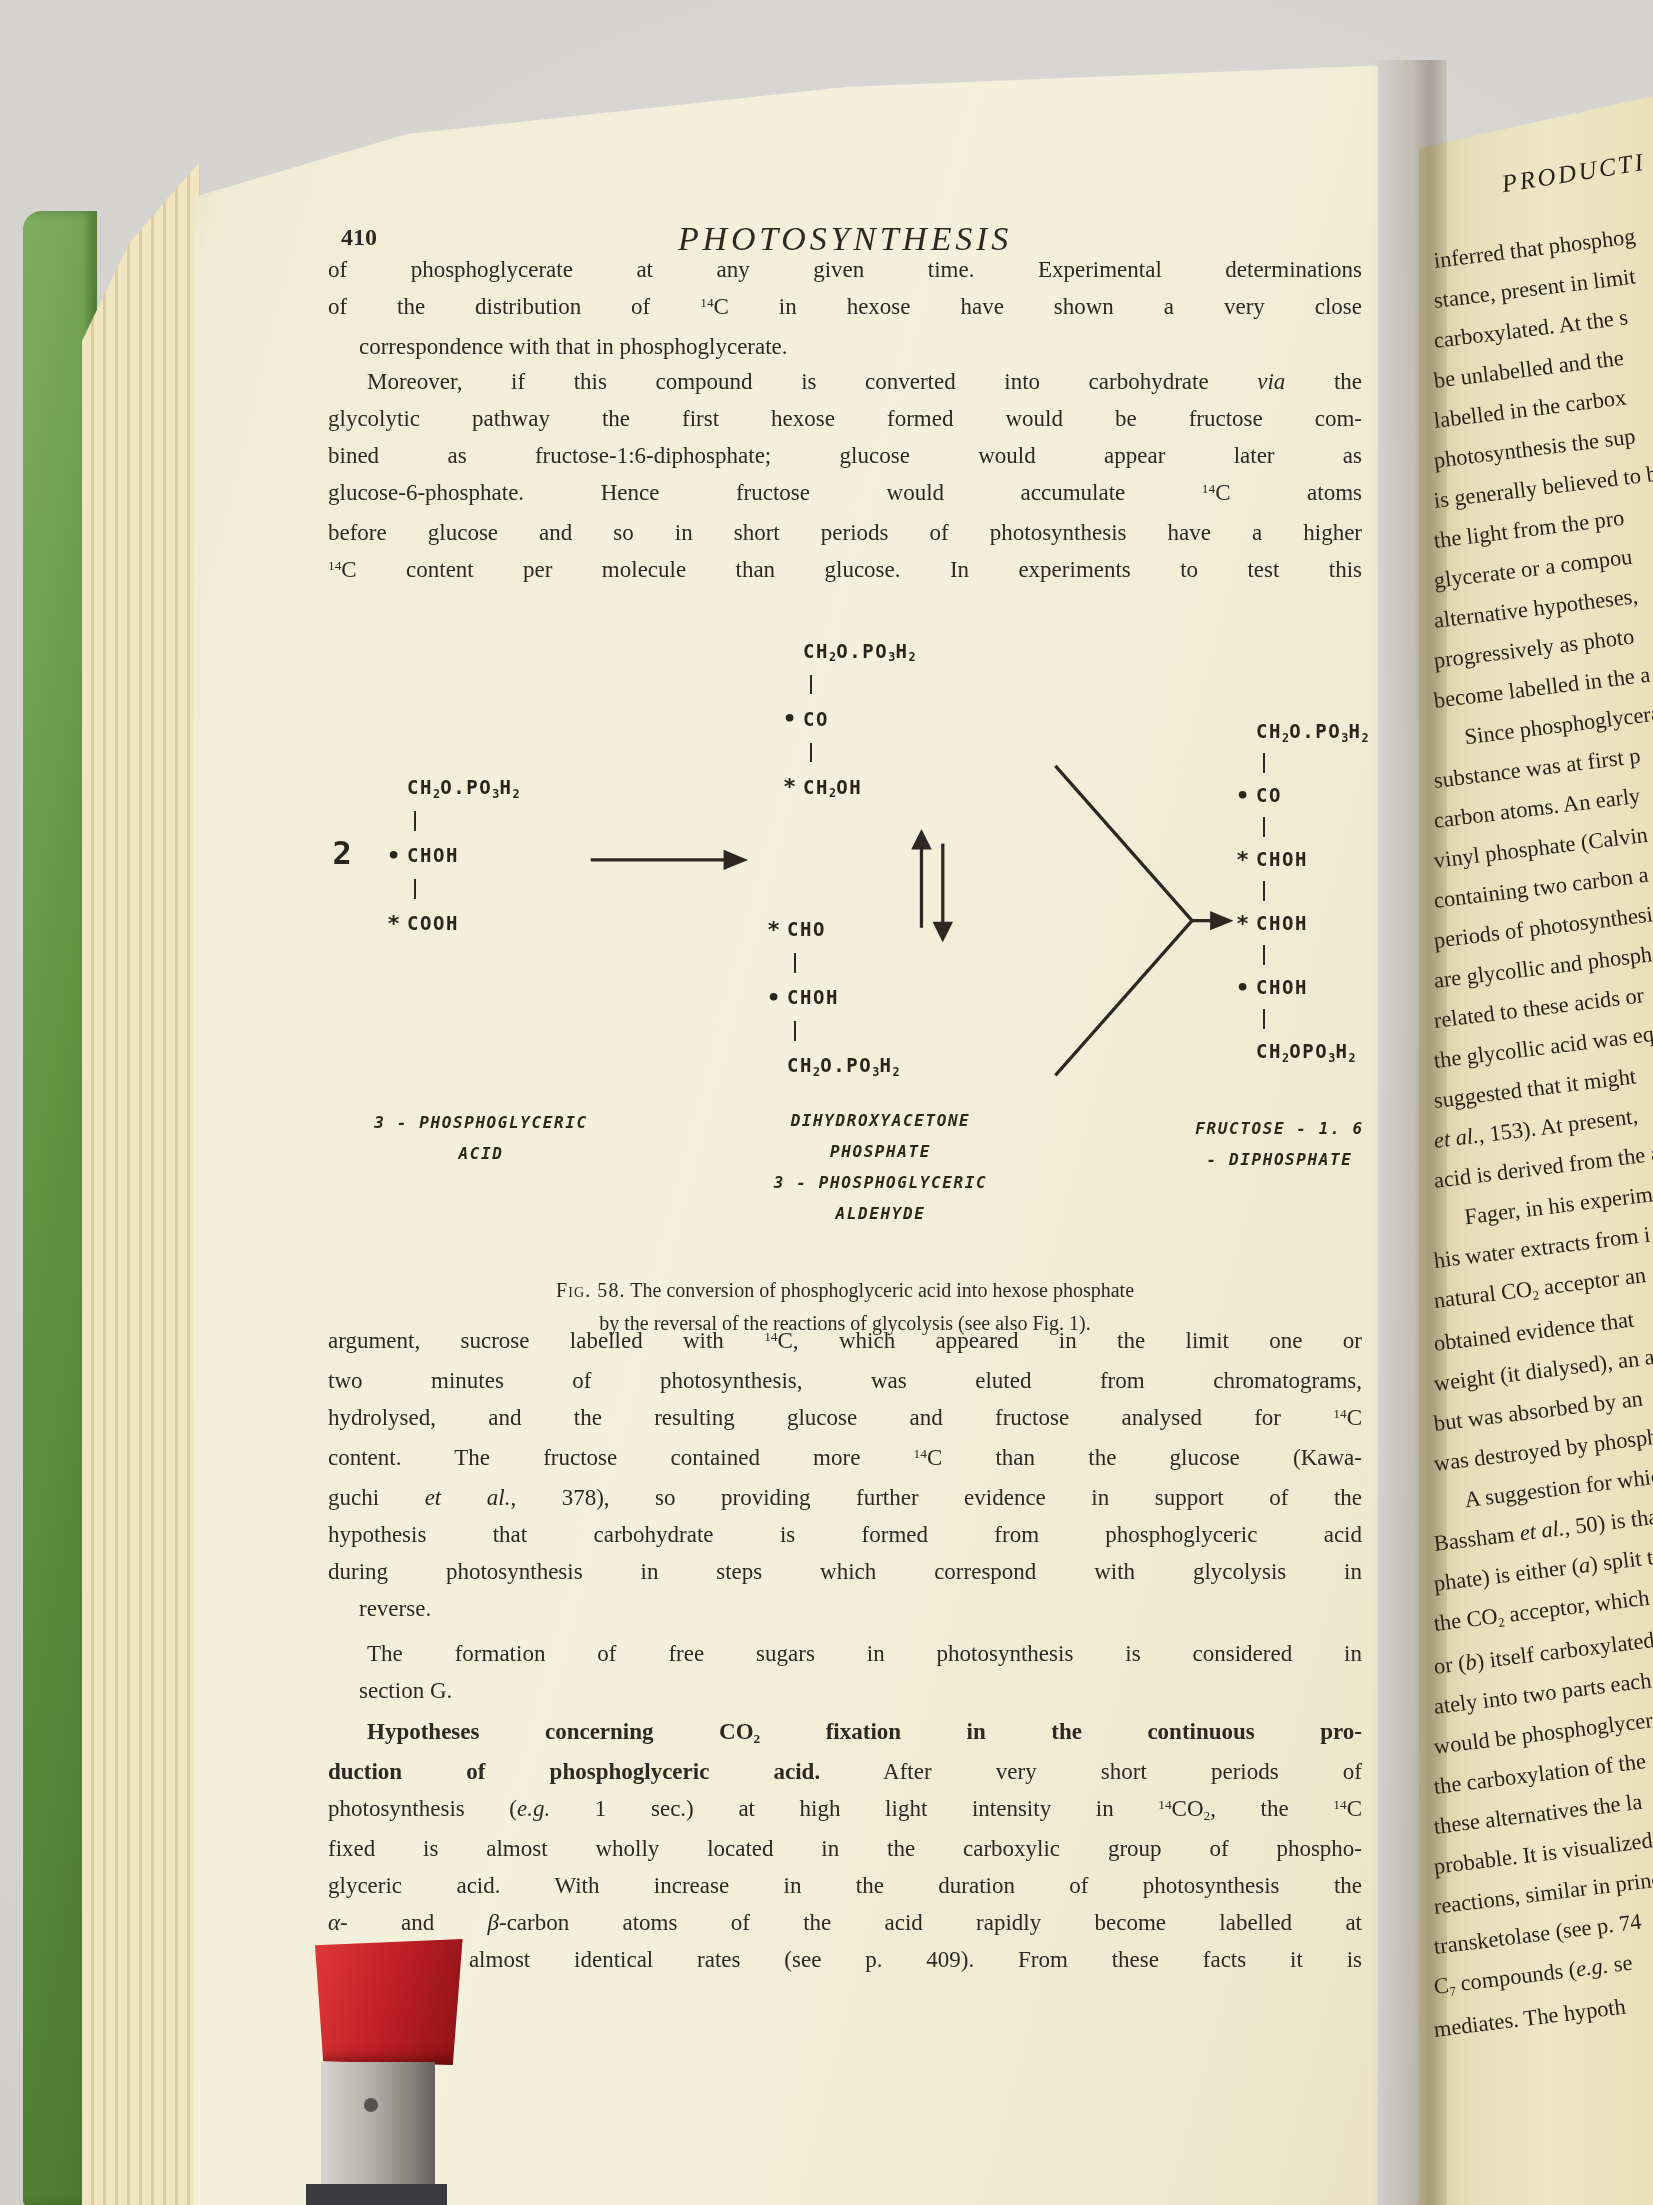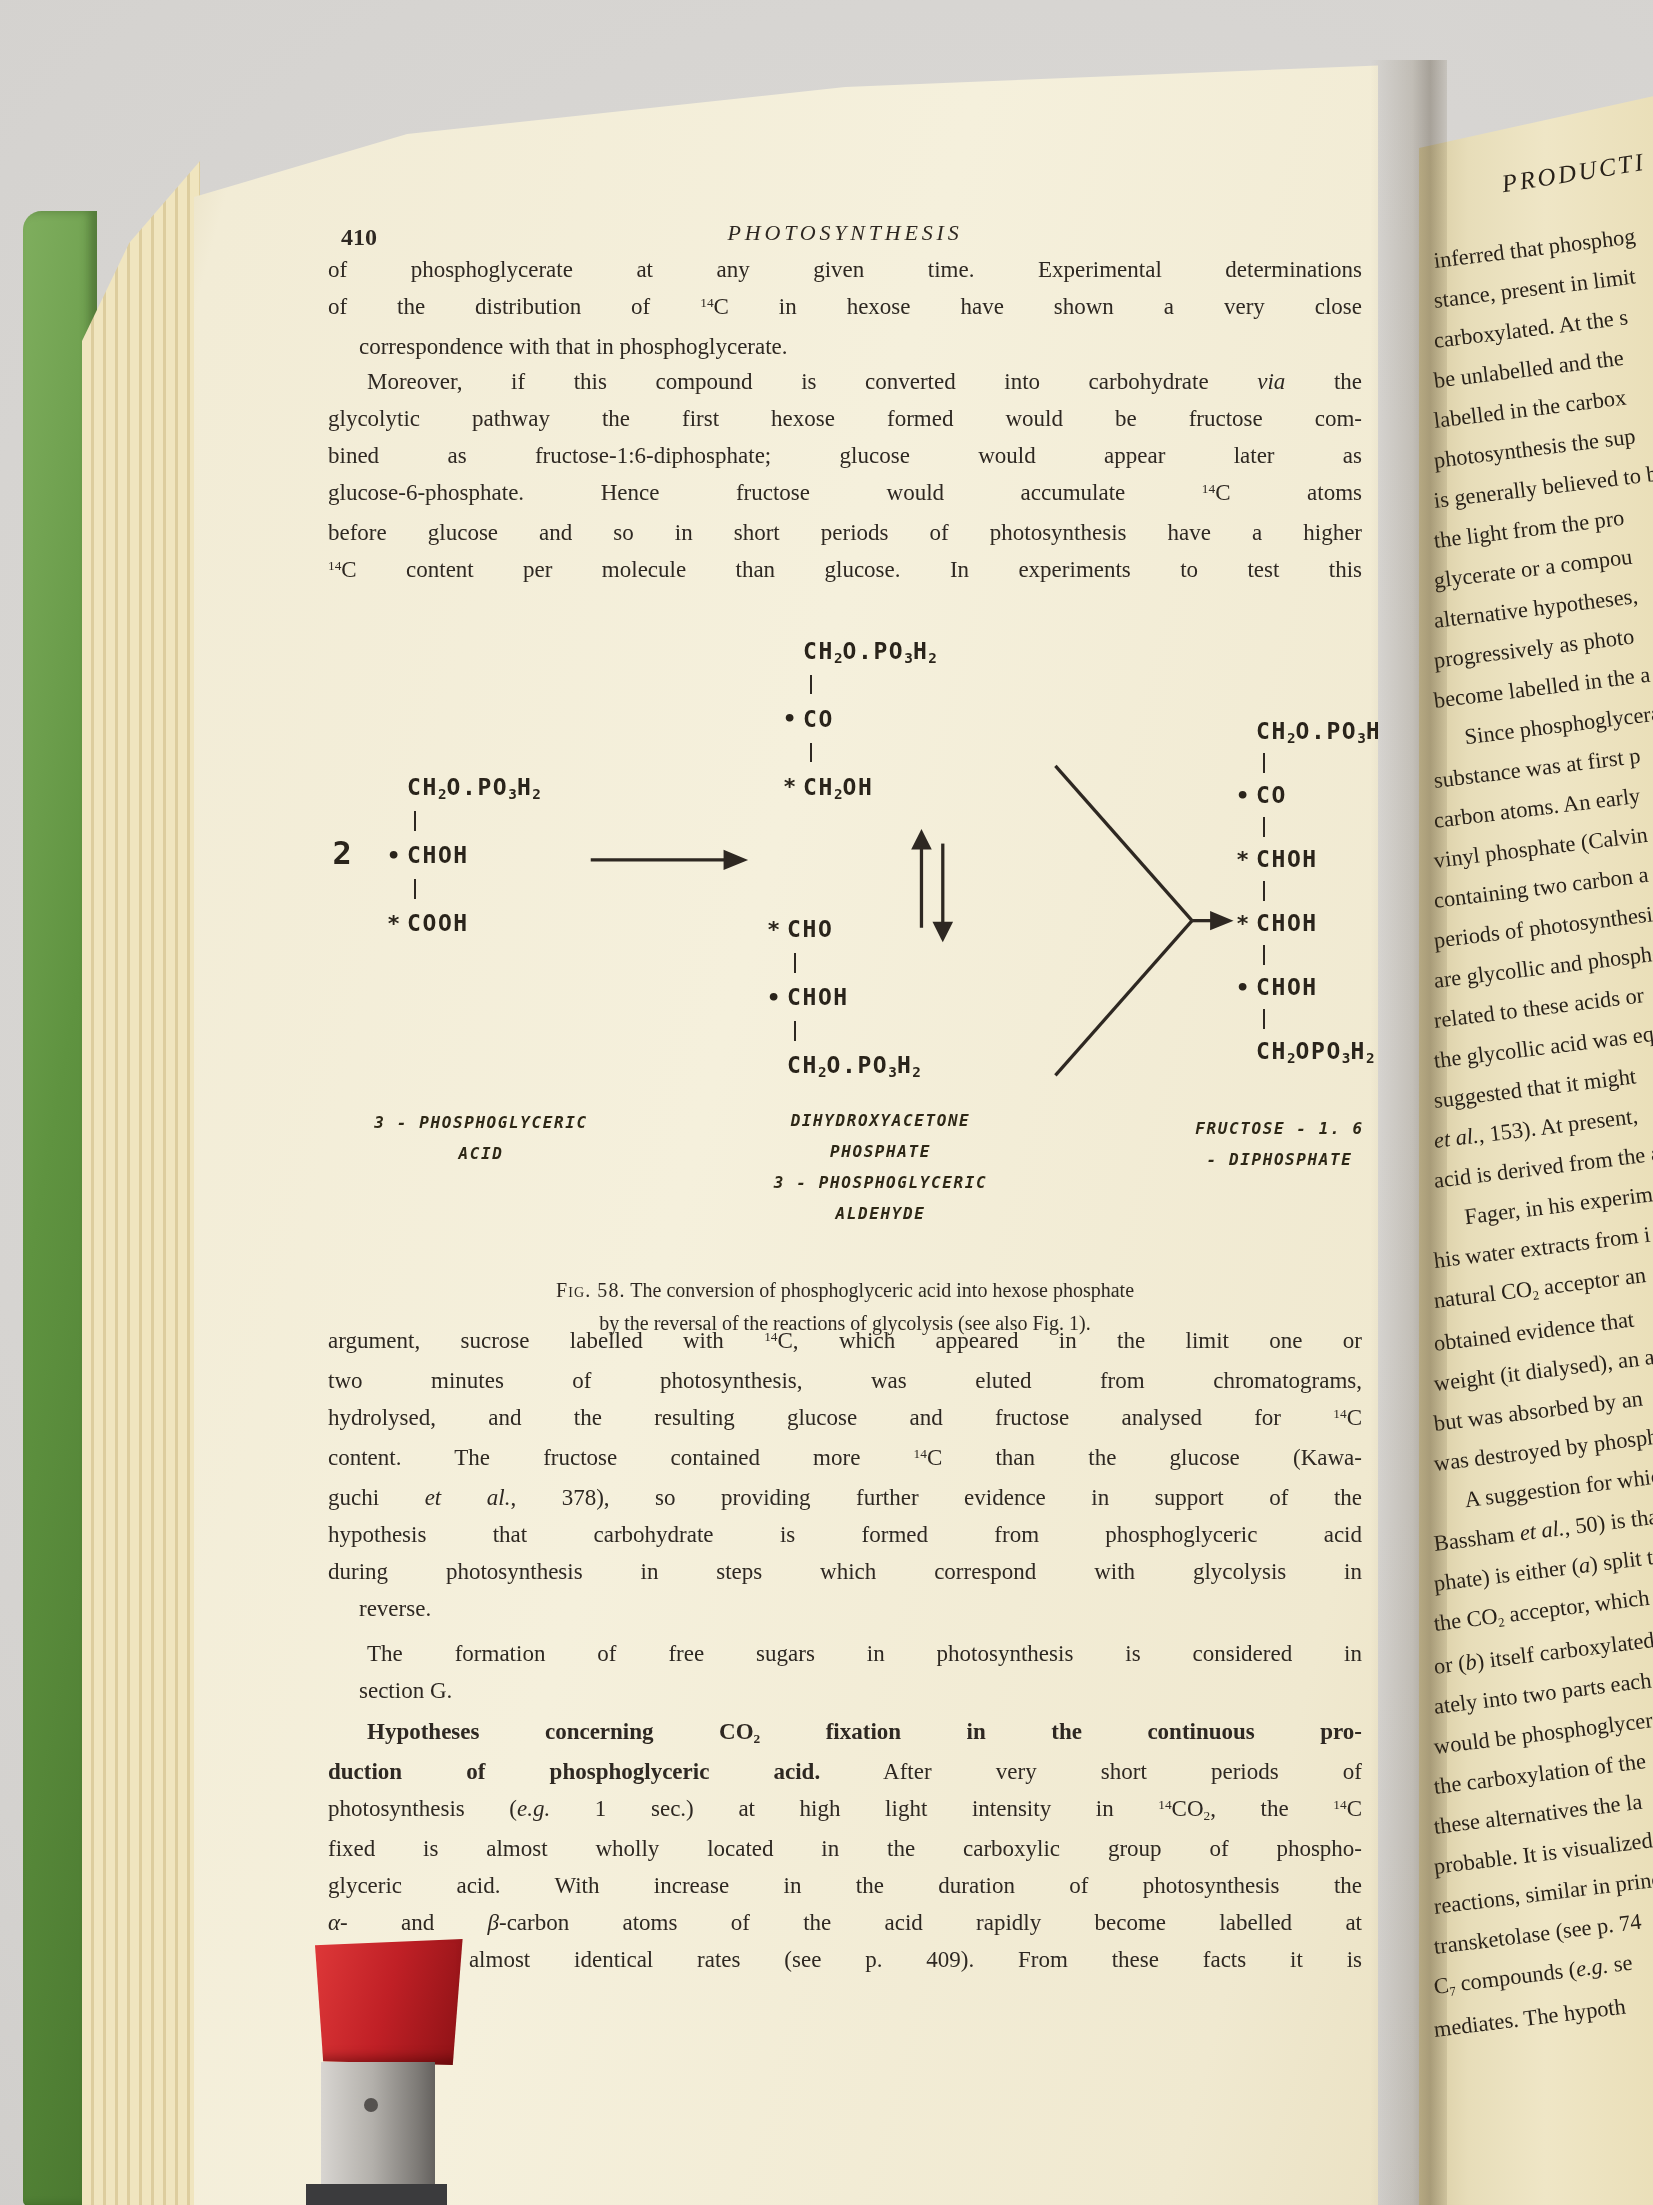--- a/index.html
+++ b/index.html
@@ -18,39 +18,39 @@
          clip-path:polygon(0 137px,18% 74px,55% 27px,100% 5.5px,100% 100%,0 100%);
          color:#2e2822;}
   .pageR{position:absolute;left:1419px;top:77px;width:235px;height:2129px;
          background:linear-gradient(90deg,#d5c89e 0,#e7ddb9 49px,#efe6c6 126px,#eadfb9 100%);
          clip-path:polygon(0 71px,100% 19px,100% 100%,0 100%);color:#282119;}
   .gutter{position:absolute;left:1370px;top:60px;width:77px;height:2145px;pointer-events:none;
           background:linear-gradient(90deg,rgba(80,65,35,0) 0,rgba(80,65,35,.16) 55%,rgba(55,42,20,.30) 78%,rgba(80,65,35,.12) 100%);}
   
   .pnum{position:absolute;left:147px;top:164px;font-size:24px;font-weight:bold;}
   .rhead{position:absolute;left:134px;top:160px;width:1034px;text-align:center;
-         font-style:italic;font-size:22px;letter-spacing:3.8px;}
+         font-style:italic;font-size:34px;letter-spacing:3.8px;}
   .para{position:absolute;left:134px;width:1034px;}
   .jline{line-height:37px;font-size:23px;text-align:justify;text-align-last:justify;}
   .jline.last{text-align-last:left;margin-left:31px;}
   .jline.ind{text-indent:39px;}
   .sup{font-size:58%;position:relative;top:-0.5em;letter-spacing:0;}
   .sub{font-size:58%;position:relative;top:0.28em;letter-spacing:0;}
   .i{font-style:italic;} .b{font-weight:bold;}
   .sc{font-variant:small-caps;letter-spacing:1.1px;}
   .b.sub{font-weight:bold;}
   
   .fig{position:absolute;left:134px;top:566px;width:1094px;height:615px;}
   .figsvg{position:absolute;left:0;top:0;}
   .struct{position:absolute;font-family:"DejaVu Sans Mono",monospace;color:#2a241b;font-weight:bold;}
   .frow{display:flex;align-items:center;height:38px;}
   .brow{height:30px;display:flex;align-items:center;}
   .s4 .brow{height:26px;}
   .mark{display:inline-block;width:27px;text-align:center;font-size:22px;}
-  .ftxt{font-size:23px;letter-spacing:1.6px;white-space:nowrap;}
+  .ftxt{font-size:19px;letter-spacing:1.6px;white-space:nowrap;}
   .ftxt .sub{font-size:62%;top:.3em;}
   .vbond{display:inline-block;width:2.2px;height:19.7px;background:#2e2822;margin-left:34px;}
   .coef{position:absolute;left:4.4px;top:208px;font-family:"DejaVu Sans Mono",monospace;
         font-size:32px;font-weight:bold;color:#2a241b;}
   .hlabel{position:absolute;text-align:center;font-family:"DejaVu Sans Mono",monospace;
           font-style:italic;font-weight:bold;font-size:16px;letter-spacing:1.6px;
           line-height:31px;color:#2d2716;}
   .caption{position:absolute;left:134px;top:1175px;width:1034px;text-align:center;
            font-size:20px;line-height:33px;margin-top:39px;}
   

